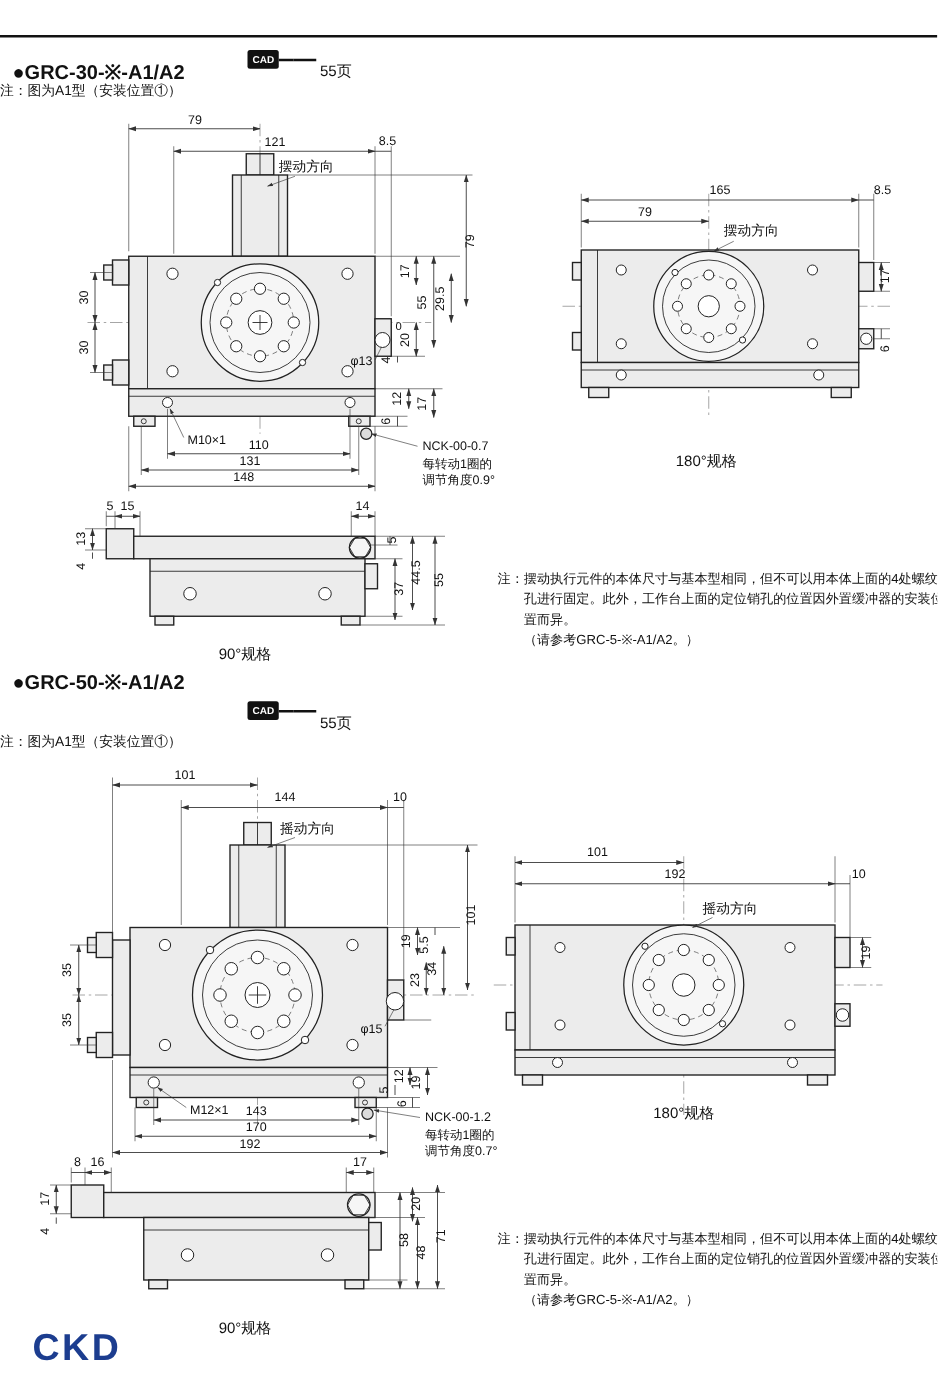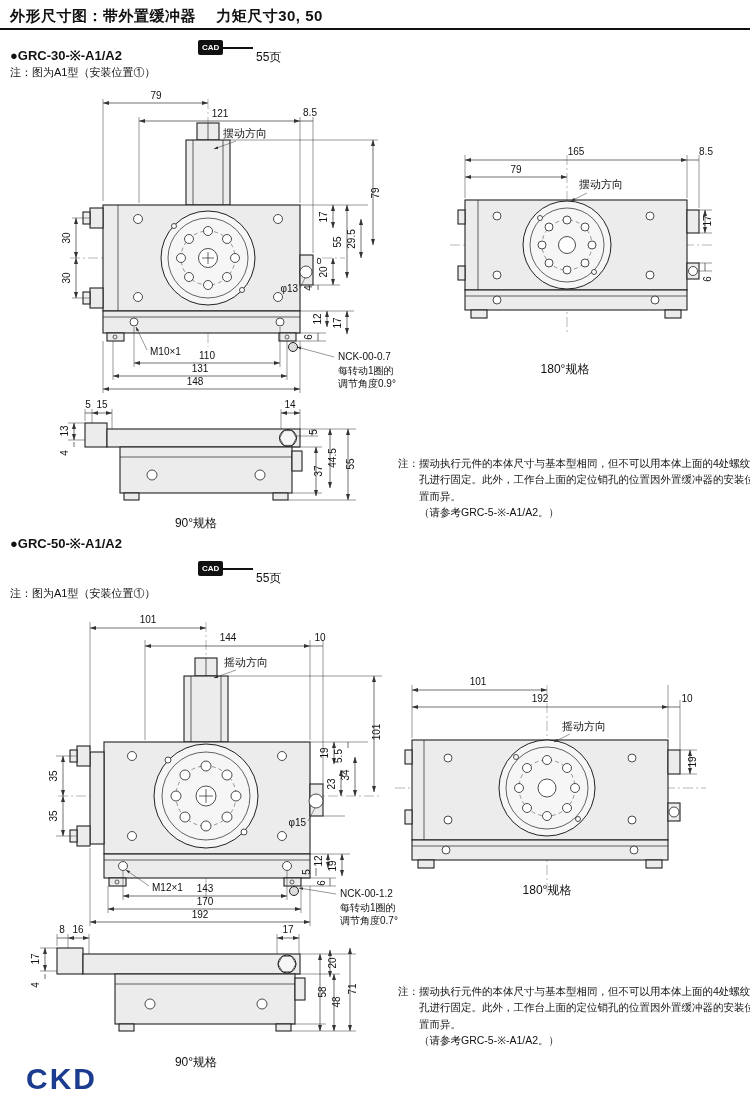--- a/index.html
+++ b/index.html
@@ -3,28 +3,28 @@
 <meta charset="utf-8">
 <style>
   * { margin:0; padding:0; box-sizing:border-box; }
   html,body { background:#fff; }
   body { font-family:"Liberation Sans", sans-serif; color:#111; }
   .page { position:relative; width:750px; height:1104px; background:#fff; overflow:hidden; }
 
   .title { position:absolute; left:10px; top:7px; font-size:15px; font-weight:bold; letter-spacing:.5px; }
   .rule  { position:absolute; left:0; top:28px; width:750px; height:2px; background:#111; }
 
-  .model { position:absolute; left:10px; font-size:13px; font-weight:bold;text-align:center; }
+  .model { position:absolute; left:10px; font-size:16px; font-weight:bold;text-align:center; }
   .cad { position:absolute; display:flex; flex-direction:row; align-items:center; }
   .cad-screen { background:#111; color:#fff; font-size:8px; font-weight:bold; line-height:1;
                 padding:4px 4px 3px; border-radius:2px; }
   .cad-base { width:12px; height:2px; background:#111; margin-top:1px; }
   .cad-foot { width:18px; height:2px; background:#111; margin-top:1px; }
   .page-ref { position:absolute; font-size:12px;margin-left:26px; }
-  .type-note { position:absolute; left:10px; font-size:11px;text-align:right; }
+  .type-note { position:absolute; left:0; font-size:11px;text-align:right; }
 
   .note { position:absolute; font-size:10.5px; line-height:1.55; white-space:nowrap; }
   .note .ind { padding-left:21px; }
 
   .brand { position:absolute; left:26px; top:1062px; font-size:30px; font-weight:bold;
            letter-spacing:2px; color:#1c3d8f; }
 
   
   svg { position:absolute; left:0; }
   .body  { fill:#ececec; stroke:#222; stroke-width:1.1; }
@@ -41,21 +41,20 @@
   text.lbl { font-size:11px; fill:#111; text-anchor:middle; }
   text.spec{ font-size:12px; fill:#111; text-anchor:middle; }
   text.st  { text-anchor:start; }
   text.en  { text-anchor:end; }
 </style>
 </head>
 <body>
 
 <div class="page">
 
-  <div class="title">外形尺寸图：带外置缓冲器　 力矩尺寸30, 50</div>
   <div class="rule"></div>
 
   <div class="model" style="top:46px">●GRC-30-※-A1/A2</div>
   <div class="cad" style="left:198px; top:40px">
     <span class="cad-screen">CAD</span>
     <span class="cad-base"></span>
     <span class="cad-foot"></span>
   </div>
   <div class="page-ref" style="left:230px; top:49px">55页</div>
   <div class="type-note" style="top:65px">注：图为A1型（安装位置①）</div>

